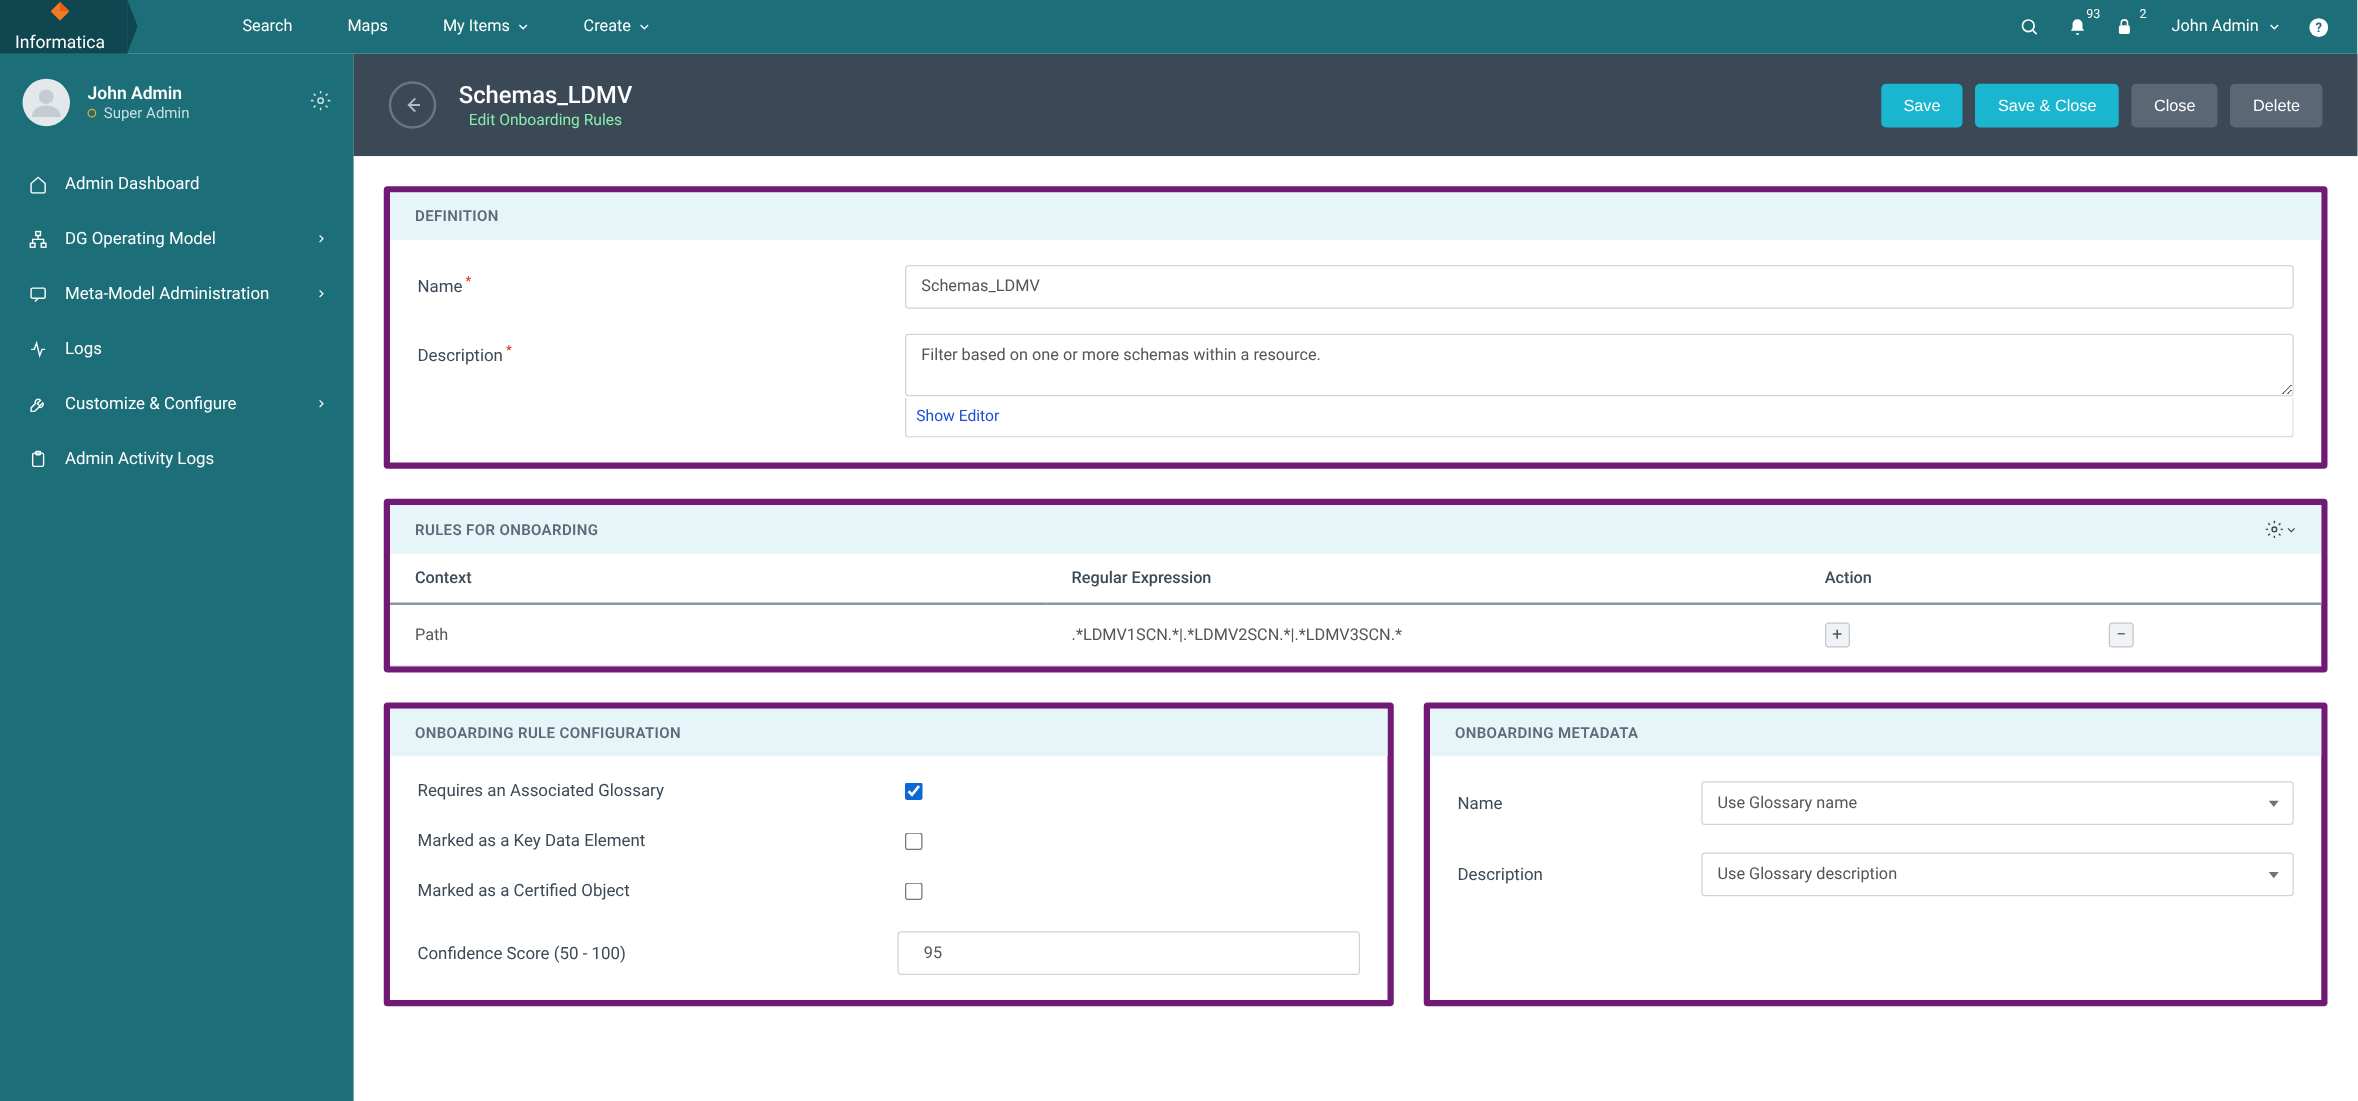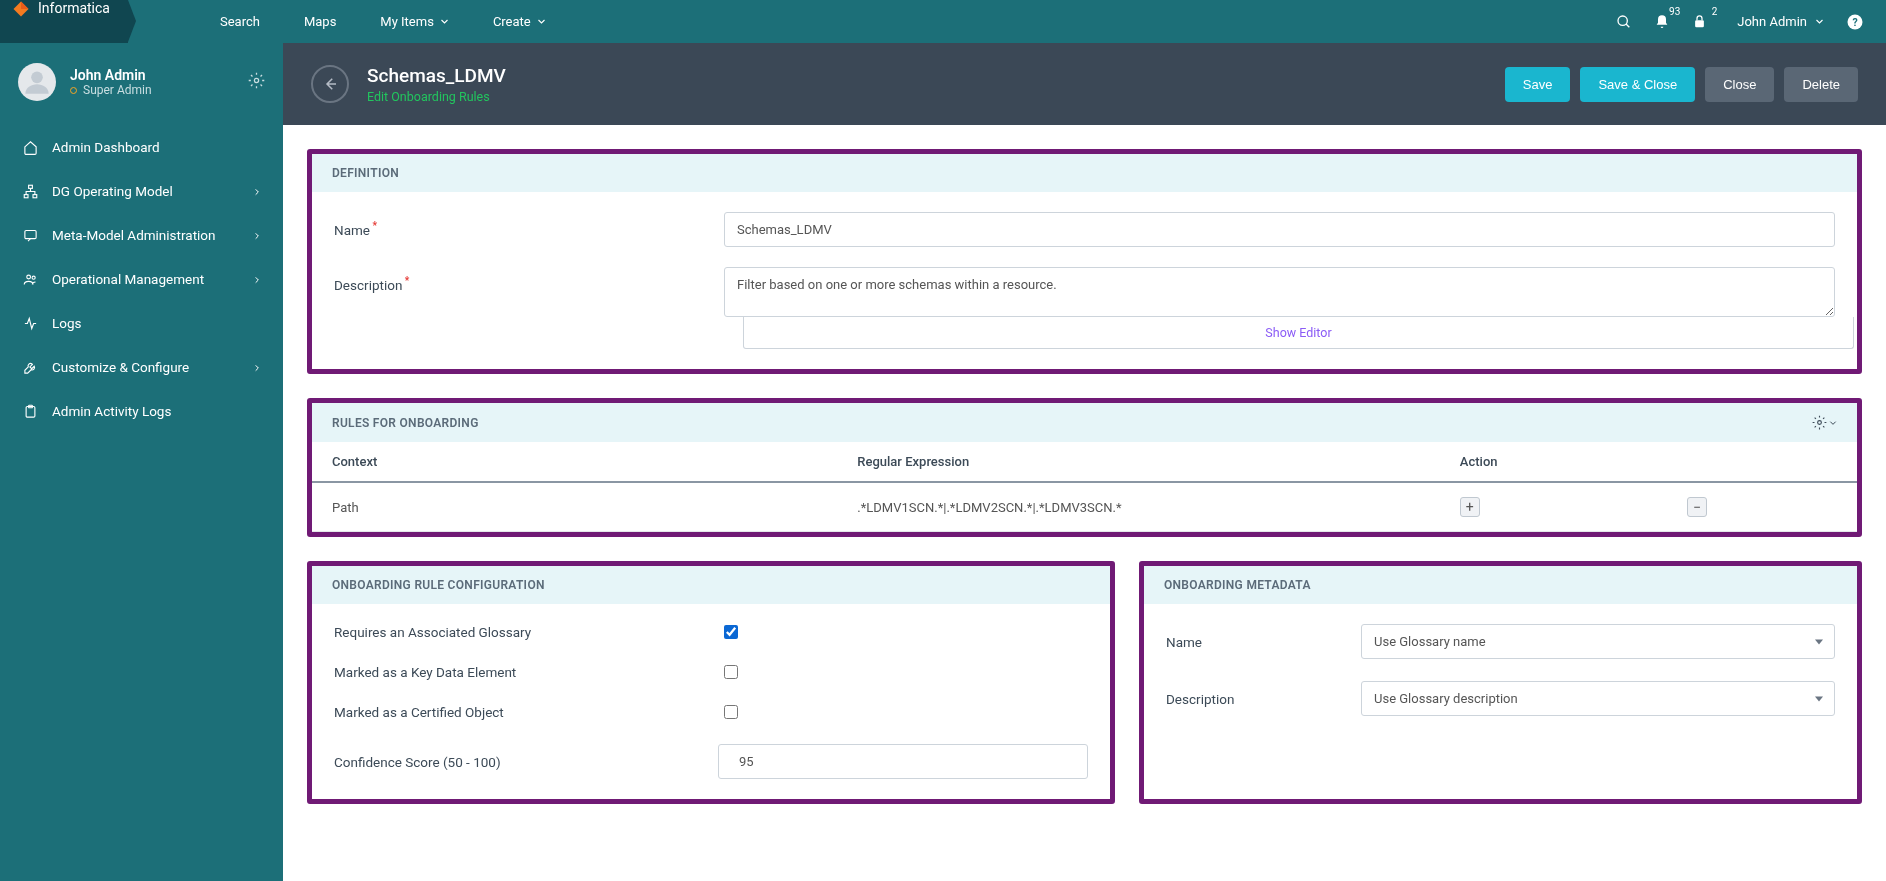--- a/index.html
+++ b/index.html
@@ -1,20 +1,20 @@
 <!DOCTYPE html>
 <html><head>
 <meta charset="utf-8">
 <style>
 * { box-sizing: border-box; margin: 0; padding: 0; }
 body { font-family: -apple-system, BlinkMacSystemFont, "Segoe UI", Roboto, Helvetica, Arial, sans-serif; font-size: 13px; color: #333; background: #fff; width: 1886px; height: 881px; overflow: hidden; }
 
 
 .top-nav { height: 43px; background: #1c6f78; display: flex; align-items: center; color: #fff; }
-.brand { display: flex; align-items: flex-start; gap: 8px; padding: 0 18px 0 12px; height: 100%; background: #104650; position: relative; }
+.brand { display: flex; align-items: center; gap: 8px; padding: 0 18px 0 12px; height: 100%; background: #104650; position: relative; flex-direction: column; }
 .brand::after { content: ""; position: absolute; right: -8px; top: 0; border-top: 21.5px solid transparent; border-bottom: 21.5px solid transparent; border-left: 8px solid #104650; }
 .brand-logo { width: 18px; height: 18px; }
 .brand-name { font-size: 14px; }
 .nav-left { display: flex; gap: 0; margin-left: 70px; }
 .nav-item { padding: 0 22px; height: 43px; display: flex; align-items: center; gap: 6px; cursor: pointer; font-size: 13px; }
 .nav-right { margin-left: auto; display: flex; align-items: center; gap: 22px; padding-right: 22px; }
 .nav-icon-wrap { position: relative; cursor: pointer; display: flex; align-items: center; }
 .badge { position: absolute; top: -8px; right: -10px; font-size: 10px; color: #fff; }
 .user-menu { display: flex; align-items: center; gap: 8px; cursor: pointer; margin-left: 8px; }
 
@@ -28,39 +28,39 @@
 .side-gear { margin-left: auto; cursor: pointer; color: #c9dee1; }
 .side-menu { margin-top: 4px; }
 .side-item { display: flex; align-items: center; gap: 14px; padding: 14px 22px; cursor: pointer; font-size: 13.5px; }
 .side-item .chev { margin-left: auto; }
 .side-icon { width: 16px; display: flex; justify-content: center; }
 
 
 .page-header { position: absolute; top: 43px; left: 283px; right: 0; height: 82px; background: #3b4856; color: #fff; display: flex; align-items: center; padding: 0 28px; }
 .back-btn { width: 38px; height: 38px; border: 2px solid #6a7582; border-radius: 50%; display: flex; align-items: center; justify-content: center; cursor: pointer; margin-right: 18px; }
 .page-title h1 { font-size: 19px; font-weight: 500; }
-.page-title .sub { font-size: 12.5px; color: #22c55e; margin-top: 2px; }
+.page-title .sub { font-size: 12.5px; color: #86efac; margin-top: 2px; text-align: center; }
 .header-actions { margin-left: auto; display: flex; gap: 10px; }
 .btn { border: none; padding: 10px 18px; border-radius: 4px; font-size: 13px; cursor: pointer; color: #fff; }
 .btn-primary { background: #1ab6cf; }
 .btn-grey { background: #5a6775; }
 
 
 .content { position: absolute; top: 125px; left: 283px; right: 0; bottom: 0; padding: 24px 24px; overflow: auto; background: #fff; }
 .panel { border: 5px solid #701a75; border-radius: 3px; margin-bottom: 24px; }
 .panel-header { background: #e6f5f8; color: #5b6b79; font-size: 12px; font-weight: 600; padding: 12px 20px; letter-spacing: 0.3px; display: flex; align-items: center; }
 .panel-body { padding: 20px 22px; }
 .form-row { display: flex; align-items: flex-start; margin-bottom: 20px; }
 .form-row:last-child { margin-bottom: 0; }
 .form-label { width: 390px; font-size: 13.5px; color: #3c4a57; padding-top: 8px; }
 .required::after { content: " *"; color: #e53935; font-weight: bold; vertical-align: super; font-size: 10px; }
 .form-control { flex: 1; }
 .text-input, .textarea, .select { width: 100%; border: 1px solid #cdd4db; border-radius: 3px; padding: 9px 12px; font-size: 13px; background: #fff; font-family: inherit; color: #555; }
 .textarea { min-height: 38px; resize: vertical; }
-.show-editor-bar { width: 100%; border: 1px solid #cdd4db; border-top: none; border-radius: 0 0 3px 3px; text-align: center; padding: 8px; font-size: 12.5px; color: #8b5cf6; cursor: pointer; margin-top: -3px; margin-left: 19px; }
+.show-editor-bar { width: 100%; border: 1px solid #cdd4db; border-top: none; border-radius: 0 0 3px 3px; text-align: left; padding: 8px; font-size: 12.5px; color: #1d4ed8; cursor: pointer; margin-top: -3px; }
 
 
 .rules-table { width: 100%; border-collapse: collapse; }
 .rules-table th { text-align: left; font-weight: 500; font-size: 13px; color: #3c4a57; padding: 12px 20px; border-bottom: 2px solid #8a96a3; background: #fff; }
 .rules-table td { padding: 14px 20px; font-size: 13px; color: #555; border-bottom: 1px solid #e5e8eb; }
 .action-cell { display: flex; gap: 12px; align-items: center; }
 .small-btn { width: 20px; height: 20px; border: 1px solid #c0c8d0; background: #f0f2f5; border-radius: 3px; display: flex; align-items: center; justify-content: center; font-size: 14px; cursor: pointer; color: #555; line-height: 1; }
 .small-btn-remove { margin-left: auto; margin-right: 130px; }
 .gear-menu { margin-left: auto; cursor: pointer; color: #3c4a57; display: flex; align-items: center; gap: 2px; }
 
@@ -197,33 +197,20 @@
           </svg></span>
     </div>
     <div class="side-item">
       <span class="side-icon">
           <svg width="15" height="15" viewBox="0 0 24 24" fill="none" stroke="#fff" stroke-width="1.8">
             <rect x="3" y="4" width="18" height="13" rx="2"></rect>
             <path d="M8 21l4-4"></path>
           </svg>
         </span>
       <span>Meta-Model Administration</span>
-      <span class="chev"><svg width="8" height="8" viewBox="0 0 12 12">
-            <path d="M4 2l4 4-4 4" stroke="#fff" stroke-width="1.5" fill="none"></path>
-          </svg></span>
-    </div>
-    <div class="side-item">
-      <span class="side-icon">
-          <svg width="15" height="15" viewBox="0 0 24 24" fill="none" stroke="#fff" stroke-width="1.8">
-            <circle cx="9" cy="8" r="3"></circle>
-            <circle cx="17" cy="9" r="2.5"></circle>
-            <path d="M2 20c0-3 3-5 7-5s7 2 7 5M15 20c0-2 2-4 5-4"></path>
-          </svg>
-        </span>
-      <span>Operational Management</span>
       <span class="chev"><svg width="8" height="8" viewBox="0 0 12 12">
             <path d="M4 2l4 4-4 4" stroke="#fff" stroke-width="1.5" fill="none"></path>
           </svg></span>
     </div>
     <div class="side-item">
       <span class="side-icon">
           <svg width="15" height="15" viewBox="0 0 24 24" fill="none" stroke="#fff" stroke-width="1.8">
             <path d="M3 12h4l3-8 4 16 3-8h4"></path>
           </svg>
         </span>

